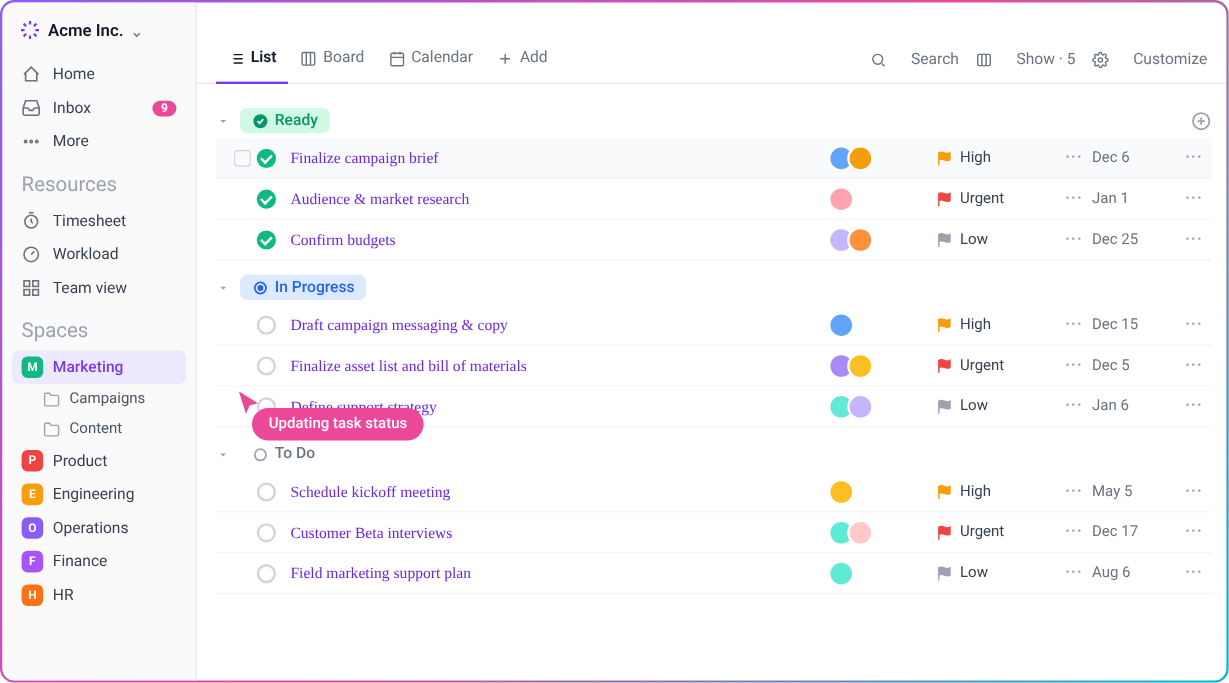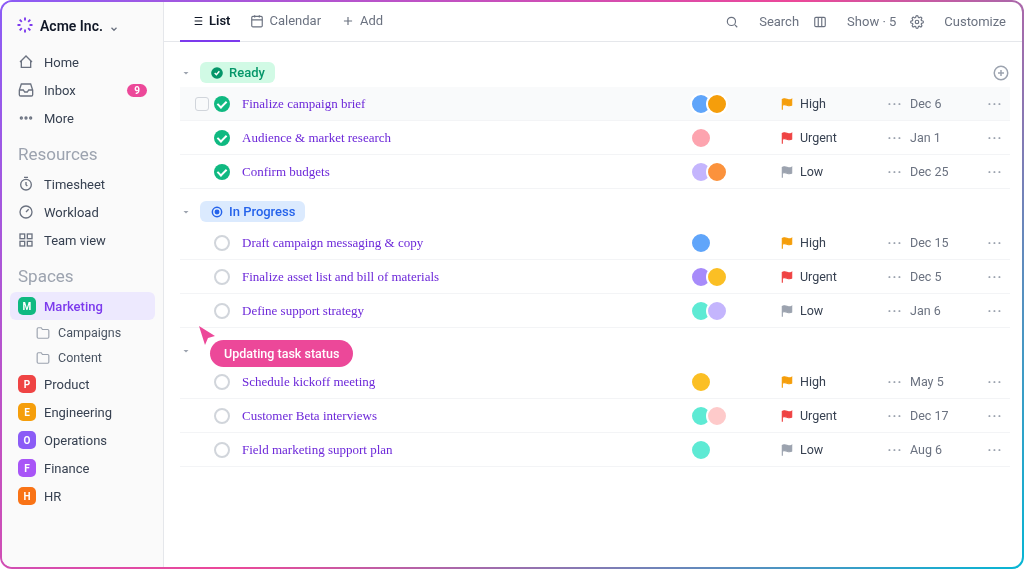--- a/index.html
+++ b/index.html
@@ -19,21 +19,21 @@
 
 .section-label { font-size: 17px; color: #9ca3af; padding: 12px 8px 6px; }
 
 .space-item { display: flex; align-items: center; gap: 8px; padding: 5px 8px; border-radius: 6px; cursor: pointer; }
 .space-item.active { background: #ede9fe; color: #7c3aed; font-weight: 500; }
 .space-sq { width: 18px; height: 18px; border-radius: 5px; color: #fff; font-size: 10px; font-weight: 700; display: flex; align-items: center; justify-content: center; flex-shrink: 0; }
 .sub-item { display: flex; align-items: center; gap: 8px; padding: 5px 8px 5px 26px; border-radius: 6px; cursor: pointer; font-size: 12.5px; color: #4b5563; }
 .sub-icon { width: 14px; height: 14px; color: #9ca3af; }
 
 .main { flex: 1; display: flex; flex-direction: column; overflow: hidden; }
-.topbar { height: 40px; border-bottom: 1px solid #e5e7eb; display: flex; align-items: center; padding: 0 16px; font-size: 13px; color: #6b7280; }
+.topbar { height: 40px; border-bottom: 1px solid #e5e7eb; display: flex; align-items: center; padding: 0 16px; font-size: 13px; color: #6b7280; margin-top: 28px; }
 .view-tab { display: flex; align-items: center; gap: 5px; padding: 0 10px; height: 40px; cursor: pointer; border-bottom: 2px solid transparent; }
 .view-tab.active { color: #111827; font-weight: 600; border-bottom-color: #7c3aed; }
 .view-icon { width: 14px; height: 14px; }
 .top-actions { margin-left: auto; display: flex; gap: 14px; align-items: center; }
 .top-act { display: flex; align-items: center; gap: 20px; cursor: pointer; }
 
 .content { flex: 1; overflow-y: auto; padding: 16px 12px 16px 16px; }
 .group { margin-bottom: 8px; }
 .group-header { display: flex; align-items: center; gap: 8px; padding: 4px 0; }
 .collapse-caret { width: 12px; height: 12px; color: #9ca3af; cursor: pointer; }
@@ -176,20 +176,27 @@
   <div class="topbar">
     <div id="view-tabs" style="display:flex;">
             <div class="view-tab active">
      <svg class="view-icon" viewBox="0 0 24 24" fill="none" stroke="currentColor" stroke-width="2">
                 <path d="M8 6h13M8 12h13M8 18h13M3 6h.01M3 12h.01M3 18h.01"></path>
               </svg>
      <span>List</span>
    </div>
             <div class="view-tab ">
      <svg class="view-icon" viewBox="0 0 24 24" fill="none" stroke="currentColor" stroke-width="2">
+                <rect x="3" y="3" width="18" height="18" rx="2"></rect>
+                <path d="M9 3v18M15 3v18"></path>
+              </svg>
+     <span>Board</span>
+   </div>
+            <div class="view-tab ">
+     <svg class="view-icon" viewBox="0 0 24 24" fill="none" stroke="currentColor" stroke-width="2">
                 <rect x="3" y="4" width="18" height="18" rx="2"></rect>
                 <path d="M16 2v4M8 2v4M3 10h18"></path>
               </svg>
      <span>Calendar</span>
    </div>
             <div class="view-tab ">
      <svg class="view-icon" viewBox="0 0 24 24" fill="none" stroke="currentColor" stroke-width="2">
                 <path d="M12 5v14M5 12h14"></path>
               </svg>
      <span>Add</span>

